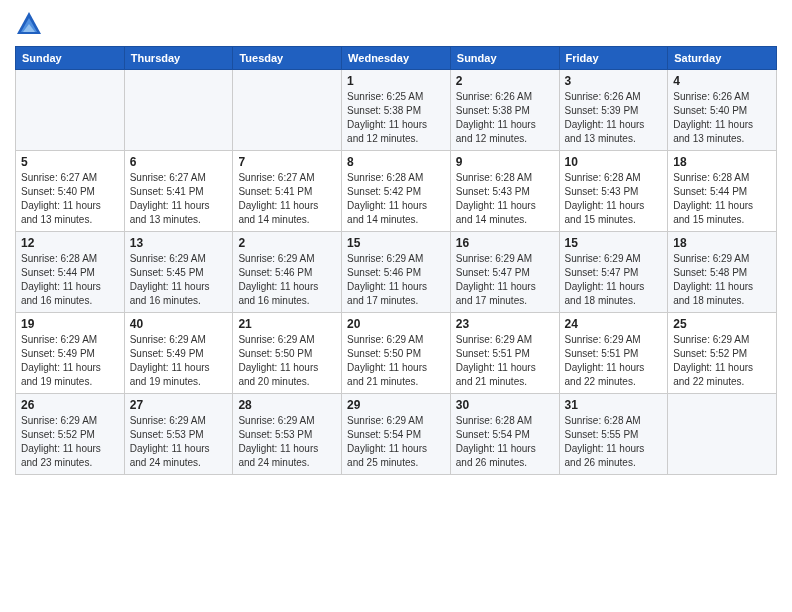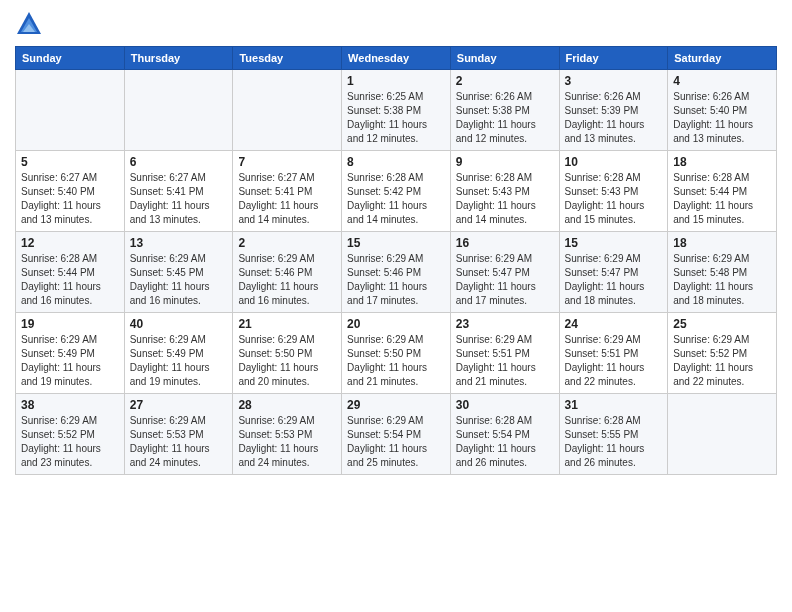--- a/index.html
+++ b/index.html
@@ -284,21 +284,21 @@
           </td>
           <td>
             <span class="day-number">25</span>
             <div class="day-info" style="white-space: pre-line;">Sunrise: 6:29 AM
 Sunset: 5:52 PM
 Daylight: 11 hours and 22 minutes.</div>
           </td>
         </tr>
         <tr>
           <td>
-            <span class="day-number">38</span>
+            <span class="day-number">26</span>
             <div class="day-info" style="white-space: pre-line;">Sunrise: 6:29 AM
 Sunset: 5:52 PM
 Daylight: 11 hours and 23 minutes.</div>
           </td>
           <td>
             <span class="day-number">27</span>
             <div class="day-info" style="white-space: pre-line;">Sunrise: 6:29 AM
 Sunset: 5:53 PM
 Daylight: 11 hours and 24 minutes.</div>
           </td>

